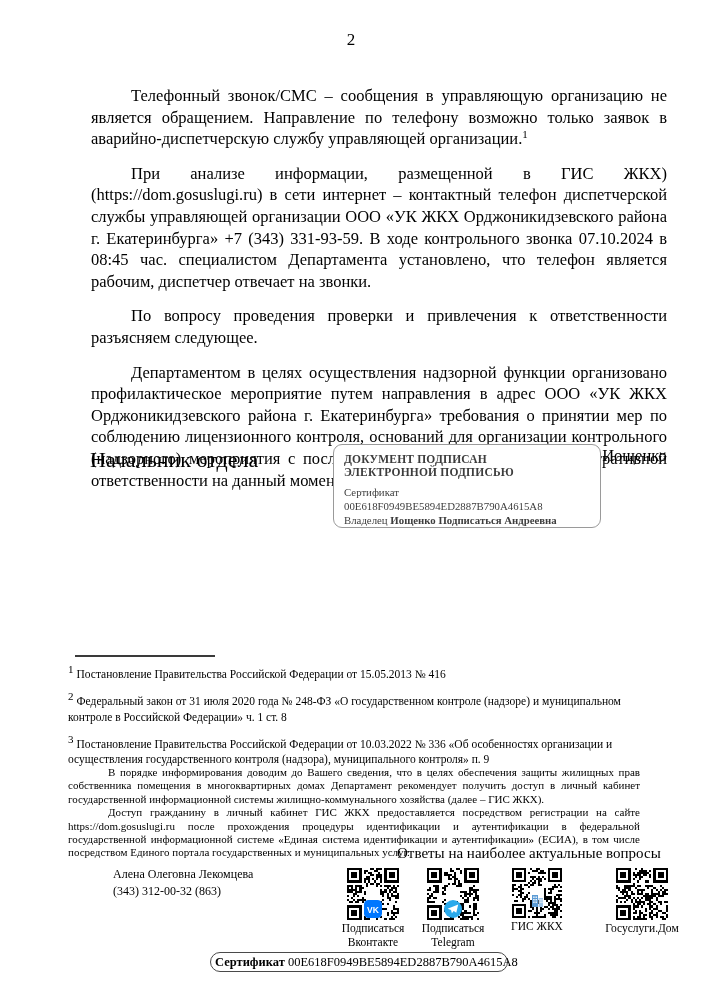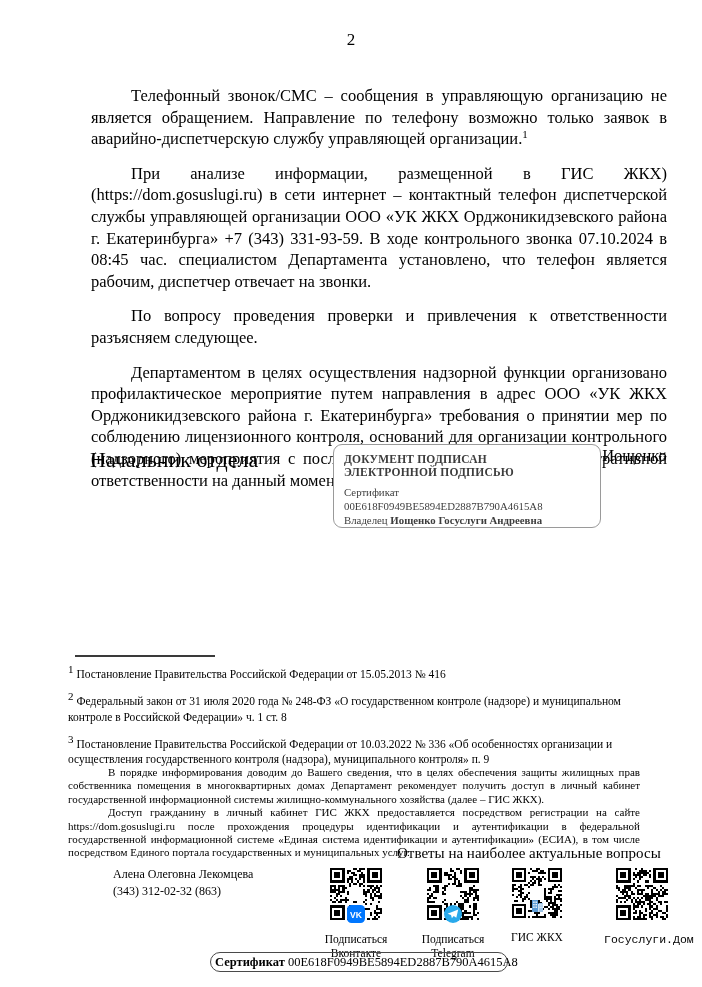--- a/index.html
+++ b/index.html
@@ -62,21 +62,21 @@
     position:absolute;left:113px;top:866px;font-size:12px;line-height:16.5px;
   }
   .qr-item{position:absolute;text-align:center;}
   .qr-img{position:relative;margin:0 auto;}
   .qr-img svg{display:block;}
   .qr-icon{
     position:absolute;left:50%;top:50%;transform:translate(-50%,-50%);
     line-height:0;
   }
   .qr-label{
-    font-size:11.5px;line-height:13.5px;margin-top:13px;white-space:nowrap;
+    font-size:11.5px;line-height:13.5px;margin-top:2px;white-space:nowrap;
   }
   .cert-badge{
     position:absolute;left:210px;top:952px;width:288px;
     border:1.3px solid #4a4a4a;border-radius:10px;
     font-size:12.5px;line-height:18px;text-align:center;
     padding:0 4px;white-space:nowrap;
   }
   .cert-badge .lbl{font-weight:600;}
 </style>
 </head>
@@ -96,44 +96,44 @@
   <div class="sig-label">Начальник отдела</div>
   <div class="sig-name">А.А. Иощенко</div>
 
   <div class="stamp">
     <div class="stamp-title">
       <span>ДОКУМЕНТ ПОДПИСАН</span><br>
       <span>ЭЛЕКТРОННОЙ ПОДПИСЬЮ</span>
     </div>
     <div class="stamp-lines">
       <div><span>Сертификат</span> <span>00E618F0949BE5894ED2887B790A4615A8</span></div>
-      <div><span>Владелец</span> <b>Иощенко Госуслуги Андреевна</b></div>
+      <div><span>Владелец</span> <b>Иощенко Подписаться Андреевна</b></div>
     </div>
   </div>
 
   <div class="fn-divider"></div>
 
   <div class="footnotes">
     <div class="fn"><sup>1</sup><span>Постановление Правительства Российской Федерации от 15.05.2013 № 416</span></div>
     <div class="fn"><sup>2</sup><span>Федеральный закон от 31 июля 2020 года № 248-ФЗ «О государственном контроле (надзоре) и муниципальном контроле в Российской Федерации» ч. 1 ст. 8</span></div>
     <div class="fn"><sup>3</sup><span>Постановление Правительства Российской Федерации от 10.03.2022 № 336 «Об особенностях организации и осуществления государственного контроля (надзора), муниципального контроля» п. 9</span></div>
   </div>
 
   <div class="fine-print">
     <p>В порядке информирования доводим до Вашего сведения, что в целях обеспечения защиты жилищных прав собственника помещения в многоквартирных домах Департамент рекомендует получить доступ в личный кабинет государственной информационной системы жилищно-коммунального хозяйства (далее – ГИС ЖКХ).</p>
     <p>Доступ гражданину в личный кабинет ГИС ЖКХ предоставляется посредством регистрации на сайте https://dom.gosuslugi.ru после прохождения процедуры идентификации и аутентификации в федеральной государственной информационной системе «Единая система идентификации и аутентификации» (ЕСИА), в том числе посредством Единого портала государственных и муниципальных услуг.</p>
   </div>
   <div class="answers-caption">Ответы на наиболее актуальные вопросы</div>
 
   <div class="contact">
     <div>Алена Олеговна Лекомцева</div>
-    <div>(343) 312-02-32 (863)</div>
+    <div>(343) 312-00-32 (863)</div>
   </div>
 
-  <div class="qr-item" style="left:316px;top:868px;width:80px;">
+  <div class="qr-item" style="left:333px;top:868px;width:80px;">
     <div class="qr-img" style="width:52px;height:52px;">
         <svg viewBox="0 0 25 25" width="52" height="52" shape-rendering="crispEdges">
           <rect width="25" height="25" fill="#fff"></rect>
           <rect x="11" y="0" width="1" height="1" fill="#000"></rect>
           <rect x="12" y="0" width="1" height="1" fill="#000"></rect>
           <rect x="14" y="0" width="1" height="1" fill="#000"></rect>
           <rect x="15" y="0" width="1" height="1" fill="#000"></rect>
           <rect x="16" y="0" width="1" height="1" fill="#000"></rect>
           <rect x="8" y="1" width="1" height="1" fill="#000"></rect>
           <rect x="9" y="1" width="1" height="1" fill="#000"></rect>
@@ -735,21 +735,21 @@
           <rect x="12.4" y="6.3" width="1.2" height="1.2" fill="#fff"></rect>
           <rect x="10.5" y="8.6" width="1.2" height="1.2" fill="#fff"></rect>
           <rect x="12.4" y="8.6" width="1.2" height="1.2" fill="#fff"></rect>
         </svg>
     </span>
     <div class="qr-label">
       <span>ГИС ЖКХ</span>
     </div>
   </div>
 
-  <div class="qr-item" style="left:604px;top:868px;width:76px;font-family:Liberation Mono, monospace;">
+  <div class="qr-item" style="left:604px;top:868px;width:76px;">
     <div class="qr-img" style="width:52px;height:52px;">
         <svg viewBox="0 0 25 25" width="52" height="52" shape-rendering="crispEdges">
           <rect width="25" height="25" fill="#fff"></rect>
           <rect x="9" y="0" width="1" height="1" fill="#000"></rect>
           <rect x="12" y="0" width="1" height="1" fill="#000"></rect>
           <rect x="11" y="1" width="1" height="1" fill="#000"></rect>
           <rect x="12" y="1" width="1" height="1" fill="#000"></rect>
           <rect x="13" y="1" width="1" height="1" fill="#000"></rect>
           <rect x="14" y="1" width="1" height="1" fill="#000"></rect>
           <rect x="16" y="1" width="1" height="1" fill="#000"></rect>

